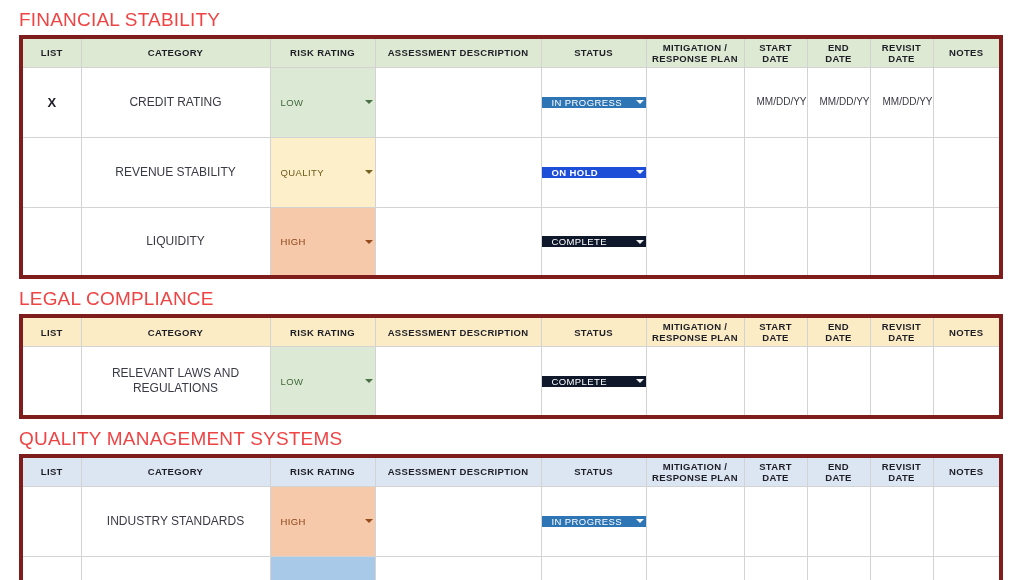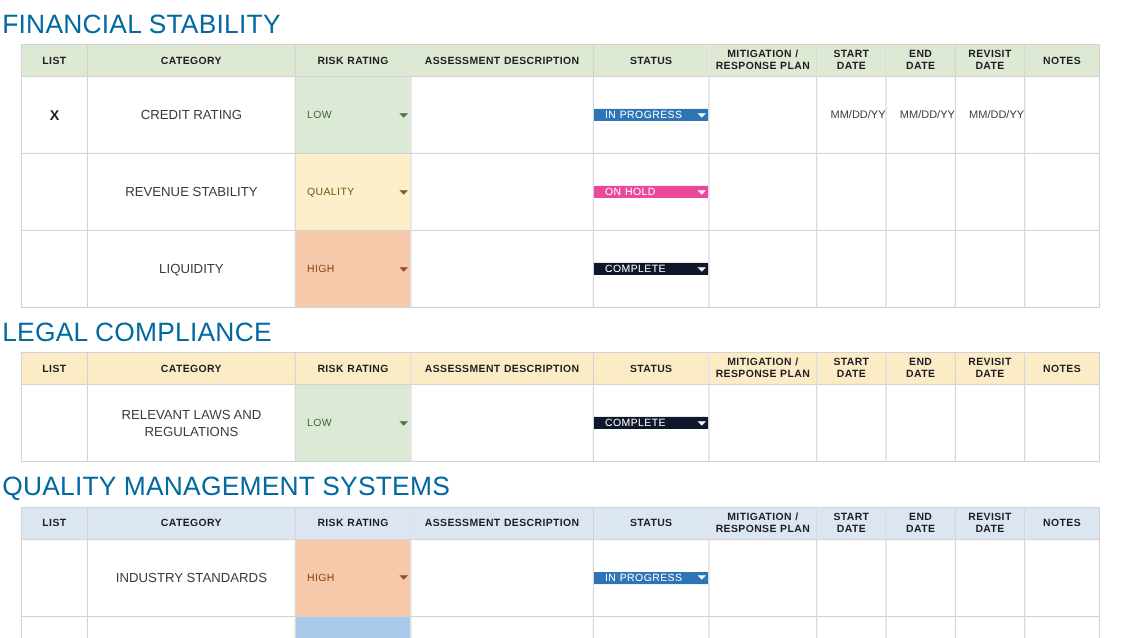--- a/index.html
+++ b/index.html
@@ -20,35 +20,35 @@
     width: 1024px;
     padding: 0;
   }
 
   .section {
     margin: 0 0 0 0;
   }
 
   .section-title {
     font-family: "Liberation Sans", sans-serif;
-    font-size: 24px;
+    font-size: 19px;
     font-weight: 400;
     letter-spacing: 0.2px;
-    color: #0369a1;
-    padding: 10px 0 5px 2px;
+    color: #ef4444;
+    padding: 10px 0 5px 19px;
     line-height: 1.05;
     white-space: nowrap;
   }
 
   table.risk-table {
     border-collapse: collapse;
     table-layout: fixed;
     width: 784px;
     margin-left: 19px;
-    border: 1px solid #7f1d1d;
+    border: 4px solid #7f1d1d;
   }
 
   table.risk-table td,
   table.risk-table th {
     border: 1px solid #d3d3d3;
     padding: 0;
     vertical-align: middle;
     overflow: hidden;
   }
 
@@ -148,21 +148,21 @@
 
   
   td.status-cell { padding: 0; }
   .status-fill {
     width: 100%;
     height: 100%;
     display: flex;
     align-items: flex-start;
   }
   .st-inprogress { background: #2e75b6; color: #ffffff; }
-  .st-onhold     { background: #ec4899; color: #ffffff; }
+  .st-onhold     { background: #1d4ed8; color: #ffffff; font-weight: bold; }
   .st-complete   { background: #0f172a; color: #ffffff; }
 </style>
 </head>
 <body>
 
 <div class="sheet">
   <div id="sections-root">
   <div class="section">
     <div class="section-title">FINANCIAL STABILITY</div>
     <table class="risk-table">

